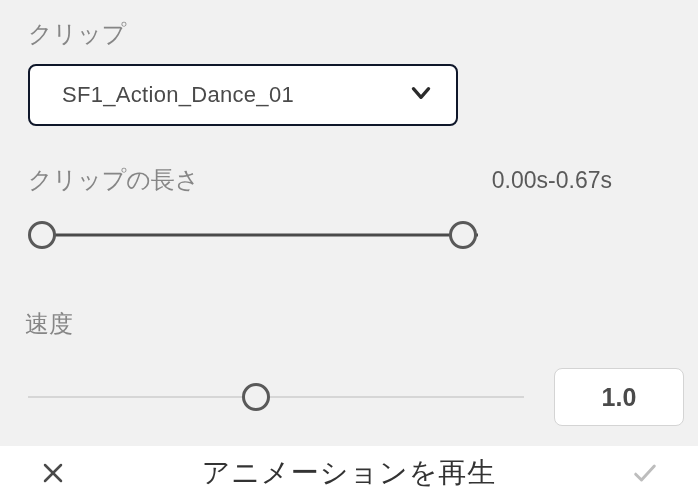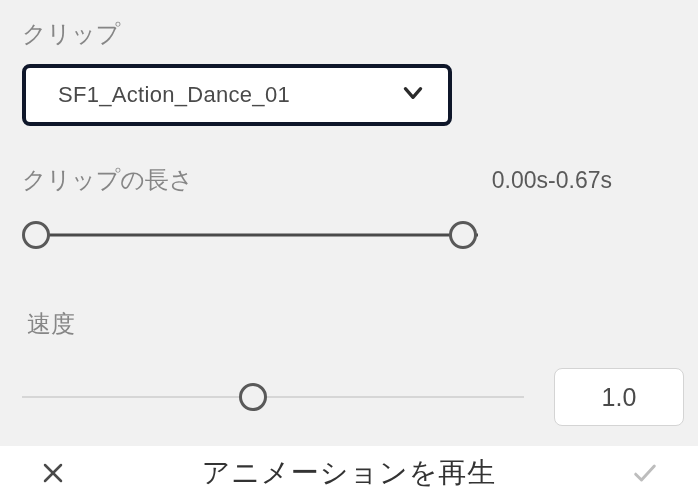--- a/index.html
+++ b/index.html
@@ -10,31 +10,31 @@
     body {
       font-family: -apple-system, BlinkMacSystemFont, "Segoe UI", "Hiragino Sans", "Yu Gothic", sans-serif;
       background: #f1f1f1;
       width: 698px;
       height: 502px;
       display: flex;
       flex-direction: column;
     }
     .content {
       flex: 1;
-      padding: 18px 10px 0 18px;
+      padding: 18px 10px 0 24px;
     }
     .section-label {
       font-size: 24px;
       color: #868686;
       margin-bottom: 14px;
       margin-left: 4px;
     }
     .dropdown {
       background: #ffffff;
-      border: 4px solid #0f172a;
+      border: 2px solid #0f172a;
       border-radius: 8px;
       width: 430px;
       height: 62px;
       display: flex;
       align-items: center;
       justify-content: space-between;
       padding: 0 22px 0 32px;
       margin-left: 4px;
       margin-bottom: 38px;
       cursor: pointer;
@@ -128,20 +128,21 @@
       background: #ffffff;
       border: 1px solid #d4d4d4;
       border-radius: 8px;
       width: 130px;
       height: 58px;
       display: flex;
       align-items: center;
       justify-content: center;
       font-size: 25px;
       color: #4a4a4a;
+      font-weight: bold;
     }
     .bottom-bar {
       display: flex;
       align-items: center;
       justify-content: space-between;
       padding: 8px 38px 10px 38px;
       background: #fff;
       font-family: Liberation Serif, serif;
     }
     .bottom-title {
@@ -154,21 +155,21 @@
       width: 30px;
       height: 30px;
       display: flex;
       align-items: center;
       justify-content: center;
     }
     .speed-section-label {
       font-size: 24px;
       color: #868686;
       margin-bottom: 28px;
-      margin-left: 9px;
+      margin-left: 1px;
     }
   </style>
 </head>
 <body>
 
 <div class="content">
   <div class="section-label">クリップ</div>
 
   <div class="dropdown">
     <span class="dropdown-text">SF1_Action_Dance_01</span>

